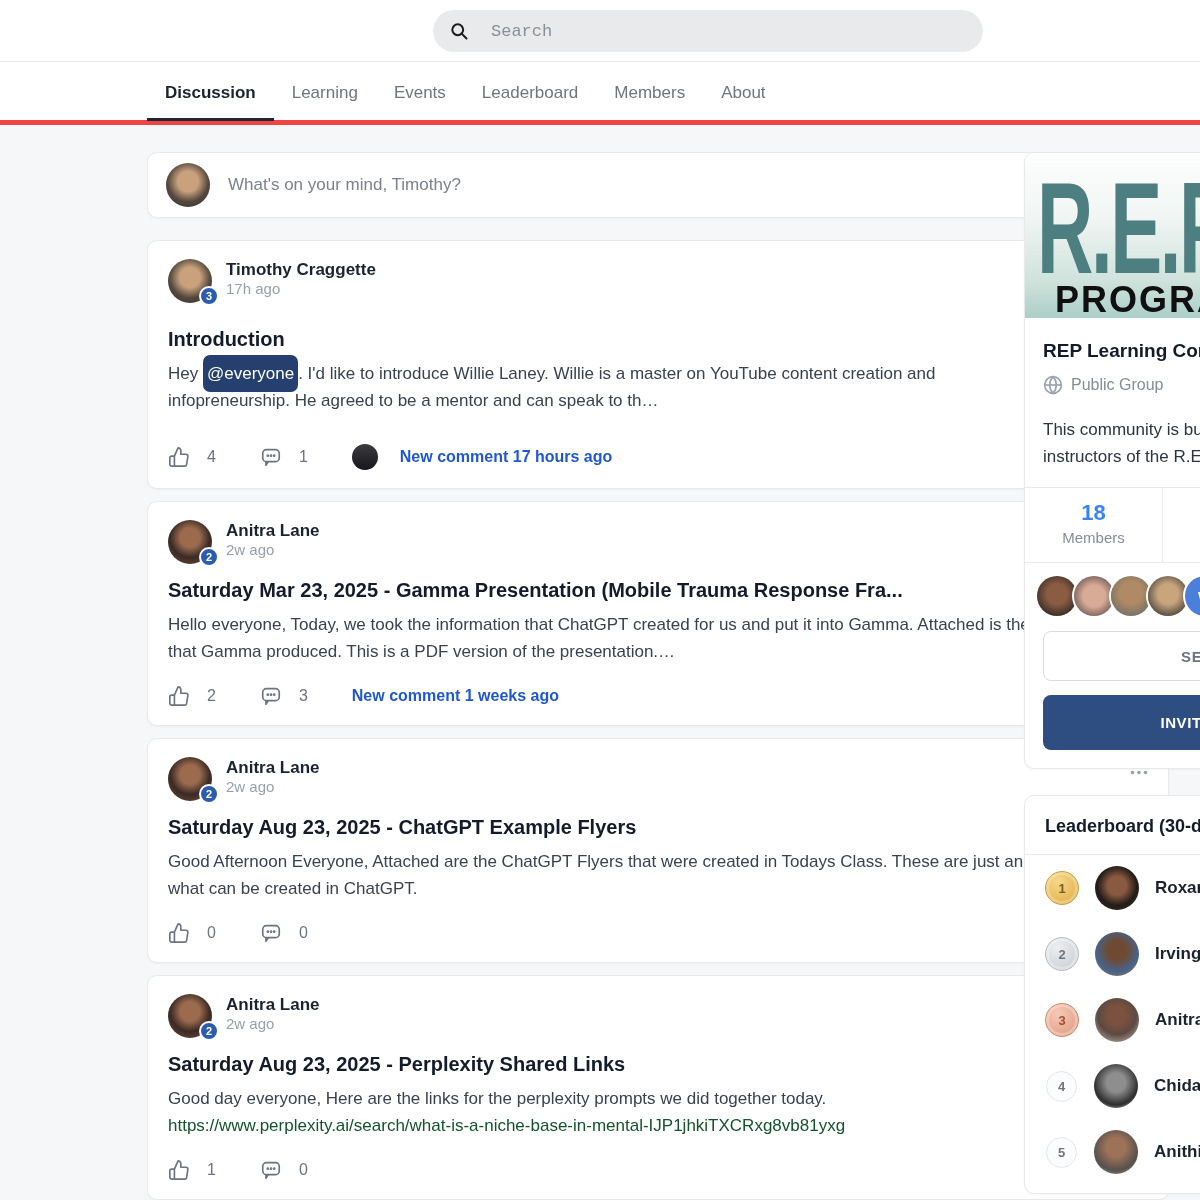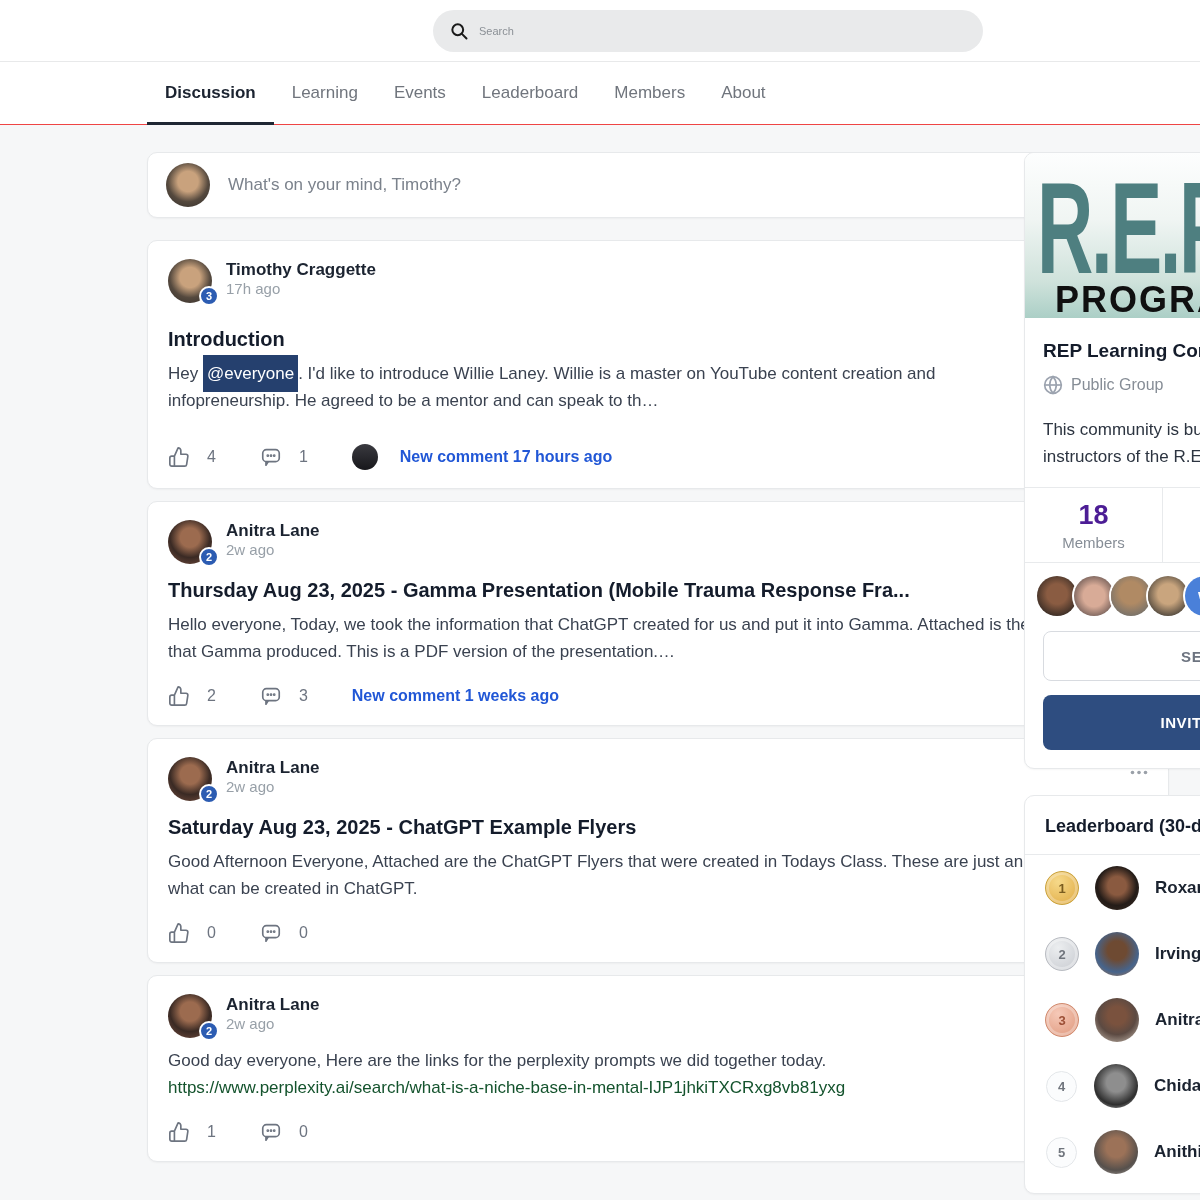--- a/index.html
+++ b/index.html
@@ -7,24 +7,24 @@
   body {
     position:relative; overflow:hidden;
     background:#f6f7f8;
     font-family:"Liberation Sans", sans-serif;
     color:#1b2330;
   }
   
   .topbar { position:absolute; left:0; top:0; width:1200px; height:62px; background:#fff; border-bottom:1px solid #e8e9ea; z-index:5; }
   .searchpill { position:absolute; left:433px; top:10px; width:550px; height:42px; background:#e9eaeb; border-radius:21px; display:flex; align-items:center; padding-left:16px; gap:10px; }
   .searchpill svg { flex:none; }
-  .searchpill input { border:none; outline:none; background:transparent; font-family:Liberation Sans, sans-serif; font-size:11px; color:#333; width:460px; }
+  .searchpill input { border:none; outline:none; background:transparent; font-family:Liberation Mono, monospace; font-size:17px; color:#333; width:460px;margin-left:12px; }
   .searchpill input::placeholder { color:#8b9096; }
   
-  .tabbar { position:absolute; left:0; top:62px; width:1200px; height:63px; background:#fff; border-bottom:1px solid #ef4444; display:flex; padding-left:147px; z-index:4; }
+  .tabbar { position:absolute; left:0; top:62px; width:1200px; height:63px; background:#fff; border-bottom:5px solid #ef4444; display:flex; padding-left:147px; z-index:4; }
   .tab { position:relative; padding:0 18px; line-height:61px; font-size:17px; color:#70757d; cursor:pointer; white-space:nowrap; }
   .tab.active { color:#1b2330; font-weight:700; }
   .tab.active::after { content:""; position:absolute; left:0; right:0; bottom:-1px; height:3px; background:#1f2733; }
   
   .main { position:absolute; left:147px; top:152px; width:1022px; }
   .card { background:#fff; border:1px solid #e7e9eb; border-radius:10px; box-shadow:0 1px 2px rgba(0,0,0,.04); }
   .compose { height:66px; display:flex; align-items:center; gap:18px; padding:0 18px; cursor:pointer; }
   .compose-text { font-size:17px; color:#7b828c; }
   .avatar { border-radius:50%; flex:none; }
   .av44 { width:44px; height:44px; }
@@ -48,21 +48,21 @@
   .post { position:relative; margin-top:12px; padding:18px 20px; }
   .post.first { margin-top:22px; }
   .post-header { display:flex; gap:14px; }
   .avwrap { position:relative; width:44px; height:44px; flex:none; }
   .lvl-badge { position:absolute; right:-7px; bottom:-3px; width:20px; height:20px; border-radius:50%; background:#2c5cb2; border:2px solid #fff; color:#fff; font-size:11px; font-weight:700; display:flex; align-items:center; justify-content:center; }
   .author { font-size:17px; font-weight:700; color:#1b2330; padding-top:1px; }
   .time { font-size:15px; color:#98a0a8; }
   .dots { position:absolute; top:22px; right:20px; cursor:pointer; }
   .post-title { font-size:20px; font-weight:700; color:#141c2b; margin-top:15px; white-space:nowrap; overflow:hidden; }
   .post-body { font-size:17px; color:#3a4250; line-height:27px; margin-top:9px; }
-  .mention { background:#25406e; color:#fff; border-radius:0; padding:9px 4px; }
+  .mention { background:#25406e; color:#fff; border-radius:7px; padding:9px 4px; }
   .p1-row { display:flex; gap:20px;align-items:center; }
   .p1-col { flex:1; min-width:0; }
   .media { width:117px; height:117px; border-radius:8px; overflow:hidden; flex:none; margin-top:4px; cursor:pointer; }
   .post-link { color:#14532d; font-size:17px; line-height:27px; cursor:pointer; }
   .post-footer { margin-top:20px; display:flex; align-items:center; }
   .fgroup { display:flex; align-items:center; gap:17px; margin-right:44px; }
   .fcount { font-size:16px; color:#6d7480; }
   .ficon { display:flex; cursor:pointer; }
   .new-comment { color:#2157d6; font-size:16px; font-weight:600; cursor:pointer; }
   .foot-av { margin-right:22px; cursor:pointer; }
@@ -72,21 +72,21 @@
   .banner { position:relative; height:165px; background:linear-gradient(180deg,#fdfefe 0%,#f0f5f3 40%,#cfe2db 78%,#abcfc6 100%); overflow:hidden; cursor:pointer; }
   .banner-rep { position:absolute; left:12px; top:10px; font-size:130px; line-height:1; font-weight:700; color:#4e7f80; transform:scaleX(.6); transform-origin:left top; letter-spacing:-4px; white-space:nowrap; }
   .banner-prog { position:absolute; left:30px; top:126px; font-size:36px; font-weight:700; color:#101010; letter-spacing:2px; white-space:nowrap; }
   .side-title { font-size:19px; font-weight:700; color:#141c2b; margin:22px 18px 0; white-space:nowrap; }
   .privacy { display:flex; align-items:center; gap:8px; margin:13px 18px 0; color:#868d96; font-size:16px; }
   .side-desc { margin:21px 18px 0; font-size:17px; color:#2c3440; line-height:27px; }
   .side-desc div { white-space:nowrap; }
   .hdiv { height:1px; background:#e8eaec; margin-top:17px; }
   .stats { display:flex; height:74px; }
   .stat { width:138px; border-right:1px solid #e8eaec; text-align:center; padding-top:12px; }
-  .stat-value { font-size:27px; font-weight:700; color:#4c1d95; }
+  .stat-value { font-size:22px; font-weight:700; color:#3b82f6; }
   .stat-label { font-size:15px; color:#868d96; margin-top:3px; }
   .members-row { display:flex; padding:13px 0 0 12px; }
   .members-row .avatar { box-shadow:0 0 0 2px #fff; margin-right:-3px; cursor:pointer; }
   .btn { border-radius:8px; display:flex; align-items:center; justify-content:center; font-weight:700; letter-spacing:.6px; cursor:pointer; }
   .btn-settings { margin:15px 18px 0; height:50px; background:#fff; border:1px solid #d8dbe0; color:#6d7480; font-size:15px; }
   .btn-invite { margin:14px 18px 18px; height:55px; background:#2e4d80; color:#fff; font-size:15px; }
   
   .lb-card { margin-top:26px; padding-bottom:8px; }
   .lb-title { padding:20px 20px 17px; font-size:18px; font-weight:700; color:#141c2b; white-space:nowrap; }
   .lb-div { height:1px; background:#e8eaec; }
@@ -206,21 +206,21 @@
         <div class="time">2w ago</div>
       </div>
     </div>
     <div class="dots">
       <svg width="18" height="5" viewBox="0 0 18 5">
           <circle cx="2.5" cy="2.5" r="1.8" fill="#9aa0a8"></circle>
           <circle cx="9" cy="2.5" r="1.8" fill="#9aa0a8"></circle>
           <circle cx="15.5" cy="2.5" r="1.8" fill="#9aa0a8"></circle>
         </svg>
     </div>
-    <div class="post-title">Thursday Aug 23, 2025 - Gamma Presentation (Mobile Trauma Response Fra...</div>
+    <div class="post-title">Saturday Mar 23, 2025 - Gamma Presentation (Mobile Trauma Response Fra...</div>
     <div class="post-body">Hello everyone, Today, we took the information that ChatGPT created for us and put it into Gamma. Attached is the presentation that Gamma produced. This is a PDF version of the presentation.…</div>
     <div class="post-footer">
       <div class="fgroup">
         <span class="ficon">
             <svg width="22" height="22" viewBox="0 0 24 24" fill="none" stroke="#6d7480" stroke-width="1.8" stroke-linejoin="round">
               <path d="M14 9V5a3 3 0 0 0-3-3l-4 9v11h11.28a2 2 0 0 0 2-1.7l1.38-9a2 2 0 0 0-2-2.3zM7 22H4a2 2 0 0 1-2-2v-7a2 2 0 0 1 2-2h3"></path>
             </svg>
           </span>
         <span class="fcount">2</span>
       </div>
@@ -295,20 +295,21 @@
         <div class="time">2w ago</div>
       </div>
     </div>
     <div class="dots">
       <svg width="18" height="5" viewBox="0 0 18 5">
           <circle cx="2.5" cy="2.5" r="1.8" fill="#9aa0a8"></circle>
           <circle cx="9" cy="2.5" r="1.8" fill="#9aa0a8"></circle>
           <circle cx="15.5" cy="2.5" r="1.8" fill="#9aa0a8"></circle>
         </svg>
     </div>
+    <div class="post-title">Saturday Aug 23, 2025 - Perplexity Shared Links</div>
     <div class="post-body">
       <div>Good day everyone, Here are the links for the perplexity prompts we did together today.</div>
       <div class="post-link">https://www.perplexity.ai/search/what-is-a-niche-base-in-mental-IJP1jhkiTXCRxg8vb81yxg</div>
     </div>
     <div class="post-footer">
       <div class="fgroup">
         <span class="ficon">
             <svg width="22" height="22" viewBox="0 0 24 24" fill="none" stroke="#6d7480" stroke-width="1.8" stroke-linejoin="round">
               <path d="M14 9V5a3 3 0 0 0-3-3l-4 9v11h11.28a2 2 0 0 0 2-1.7l1.38-9a2 2 0 0 0-2-2.3zM7 22H4a2 2 0 0 1-2-2v-7a2 2 0 0 1 2-2h3"></path>
             </svg>

